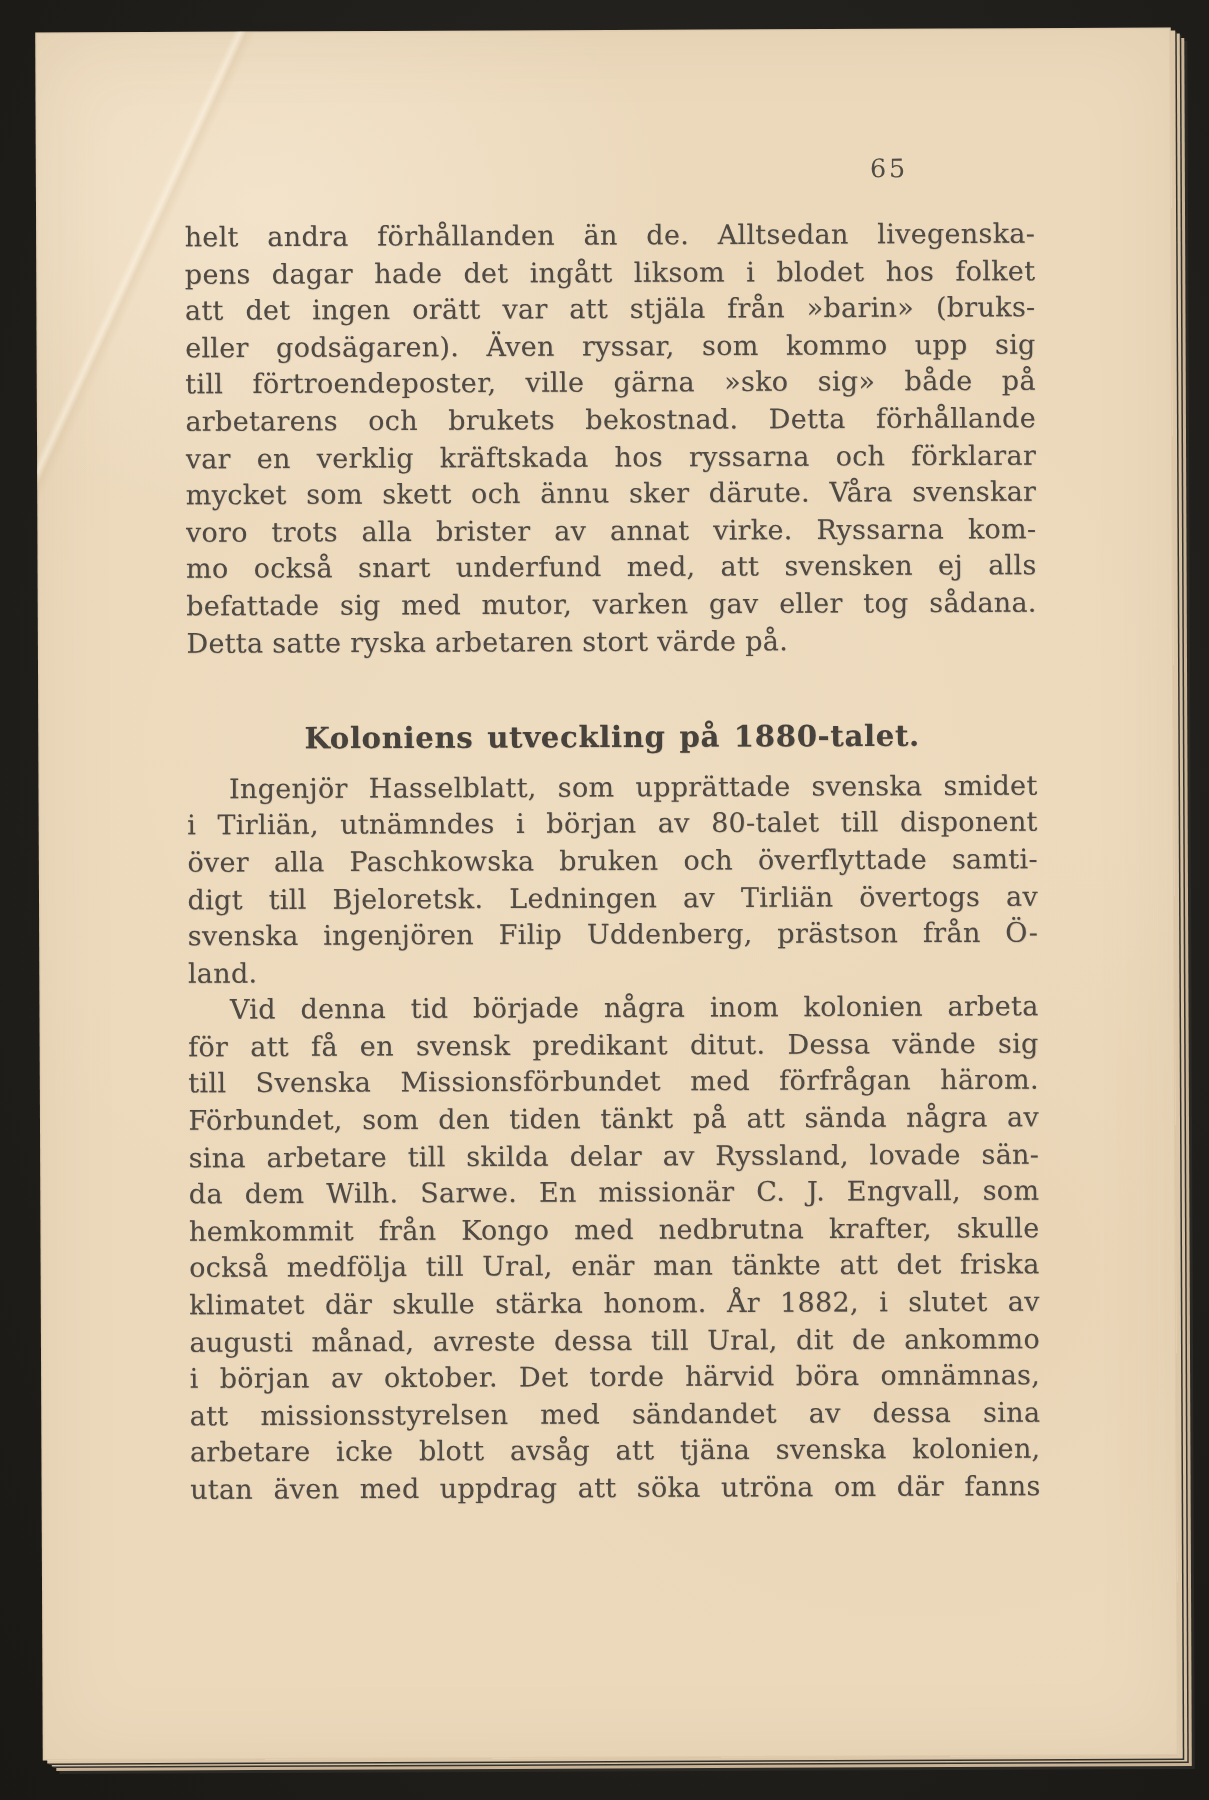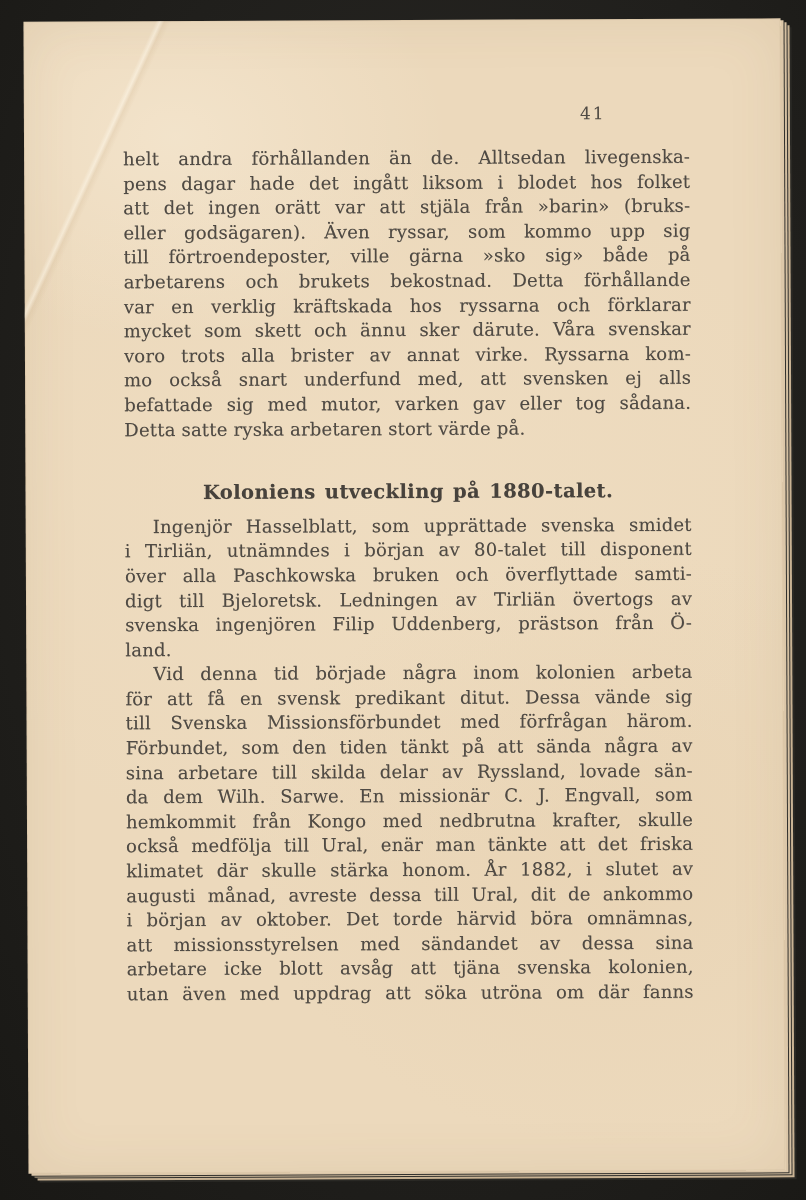--- a/index.html
+++ b/index.html
@@ -90,21 +90,21 @@
     color: #47423c;
     margin-top: 39px;
     margin-bottom: 9px;
   }
 </style>
 </head>
 <body>
 
 <div class="scan-bg">
   <div class="page">
-    <div class="folio">41</div>
+    <div class="folio">65</div>
     <div class="text-block" id="content-root">
         <div class="paragraph">
           <div class="line">helt andra förhållanden än de.  Alltsedan livegenska-</div>
           <div class="line">pens dagar hade det ingått liksom i blodet hos folket</div>
           <div class="line">att det ingen orätt var att stjäla från »barin» (bruks-</div>
           <div class="line">eller godsägaren).  Även ryssar, som kommo upp sig</div>
           <div class="line">till förtroendeposter, ville gärna »sko sig» både på</div>
           <div class="line">arbetarens och brukets bekostnad.  Detta förhållande</div>
           <div class="line">var en verklig kräftskada hos ryssarna och förklarar</div>
           <div class="line">mycket som skett och ännu sker därute.  Våra svenskar</div>

